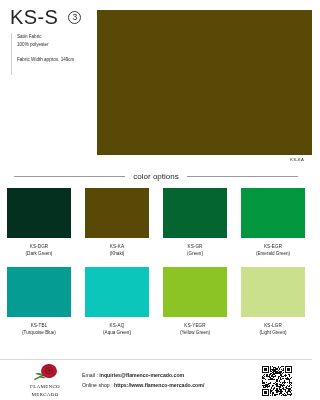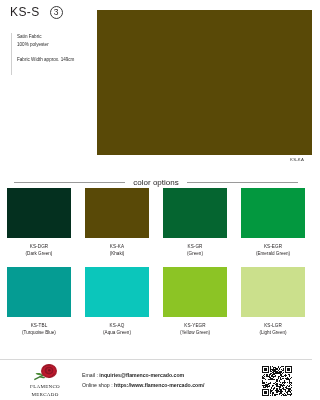--- a/index.html
+++ b/index.html
@@ -9,21 +9,21 @@
     font-family: "Liberation Sans", sans-serif;
     color: #231f20;
     overflow: hidden;
   }
   .page { position: relative; width: 312px; height: 400px; background: #fff; }
 
   
   .header { position: absolute; left: 0; top: 0; width: 312px; height: 160px; }
   .title-block { position: absolute; left: 10px; top: 6px; width: 88px; }
   .title {
-    font-size: 12px; font-weight: 400; letter-spacing: 0.4px;
+    font-size: 20px; font-weight: 400; letter-spacing: 0.4px;
     color: #231f20; line-height: 1.1;
   }
   .title-row { display: flex; align-items: center; gap: 10px; }
   .circle-num {
     width: 13px; height: 13px; border: 1px solid #3a3a3a; border-radius: 50%;
     font-size: 8.5px; line-height: 11px; text-align: center; color: #231f20;
     flex: none;
   }
   .spec-block {
     position: absolute; left: 11px; top: 33px; width: 84px;
@@ -37,21 +37,21 @@
     position: absolute; left: 97px; top: 10px; width: 215px; height: 145px;
   }
   .main-swatch-label {
     position: absolute; right: 8px; top: 157px;
     font-size: 4.3px; color: #333; letter-spacing: 0.2px;
   }
 
   
   .divider {
     position: absolute; left: 0; top: 168px; width: 312px; height: 16px;
-    display: flex; align-items: center; gap: 8px; padding: 0 14px; margin-top: 6px;
+    display: flex; align-items: center; gap: 8px; padding: 0 14px;
   }
   .divider .rule { flex: 1; height: 1px; background: #9a9a9a; }
   .divider .dtext { font-size: 8px; color: #231f20; white-space: nowrap; }
 
   
   .grid {
     position: absolute; left: 0; top: 188px; width: 312px;
     display: flex; flex-wrap: wrap;
   }
   .cell { width: 78px; padding: 0 7px; margin-bottom: 9px; }

